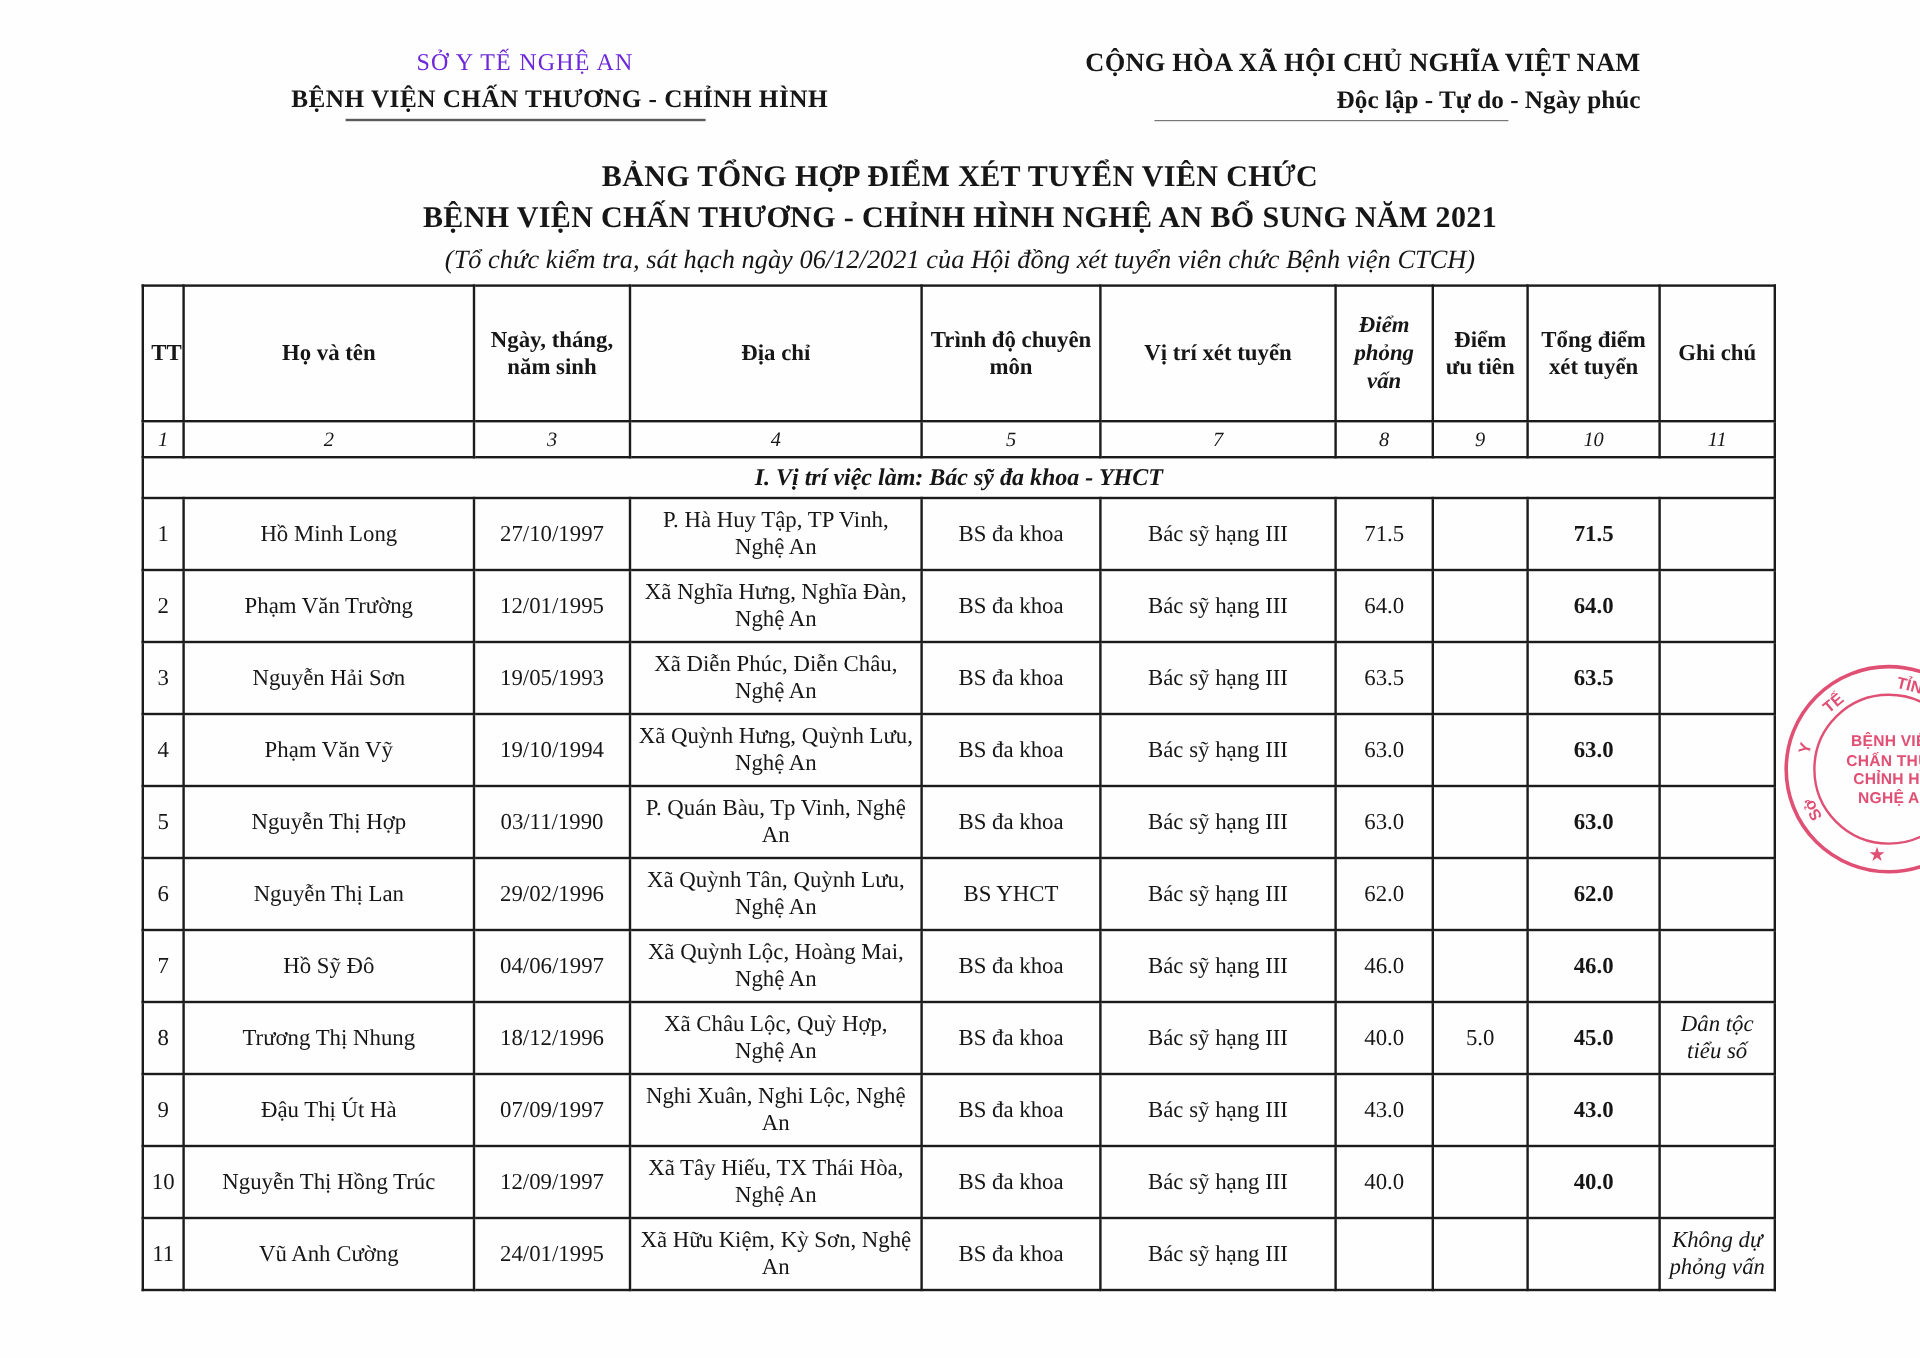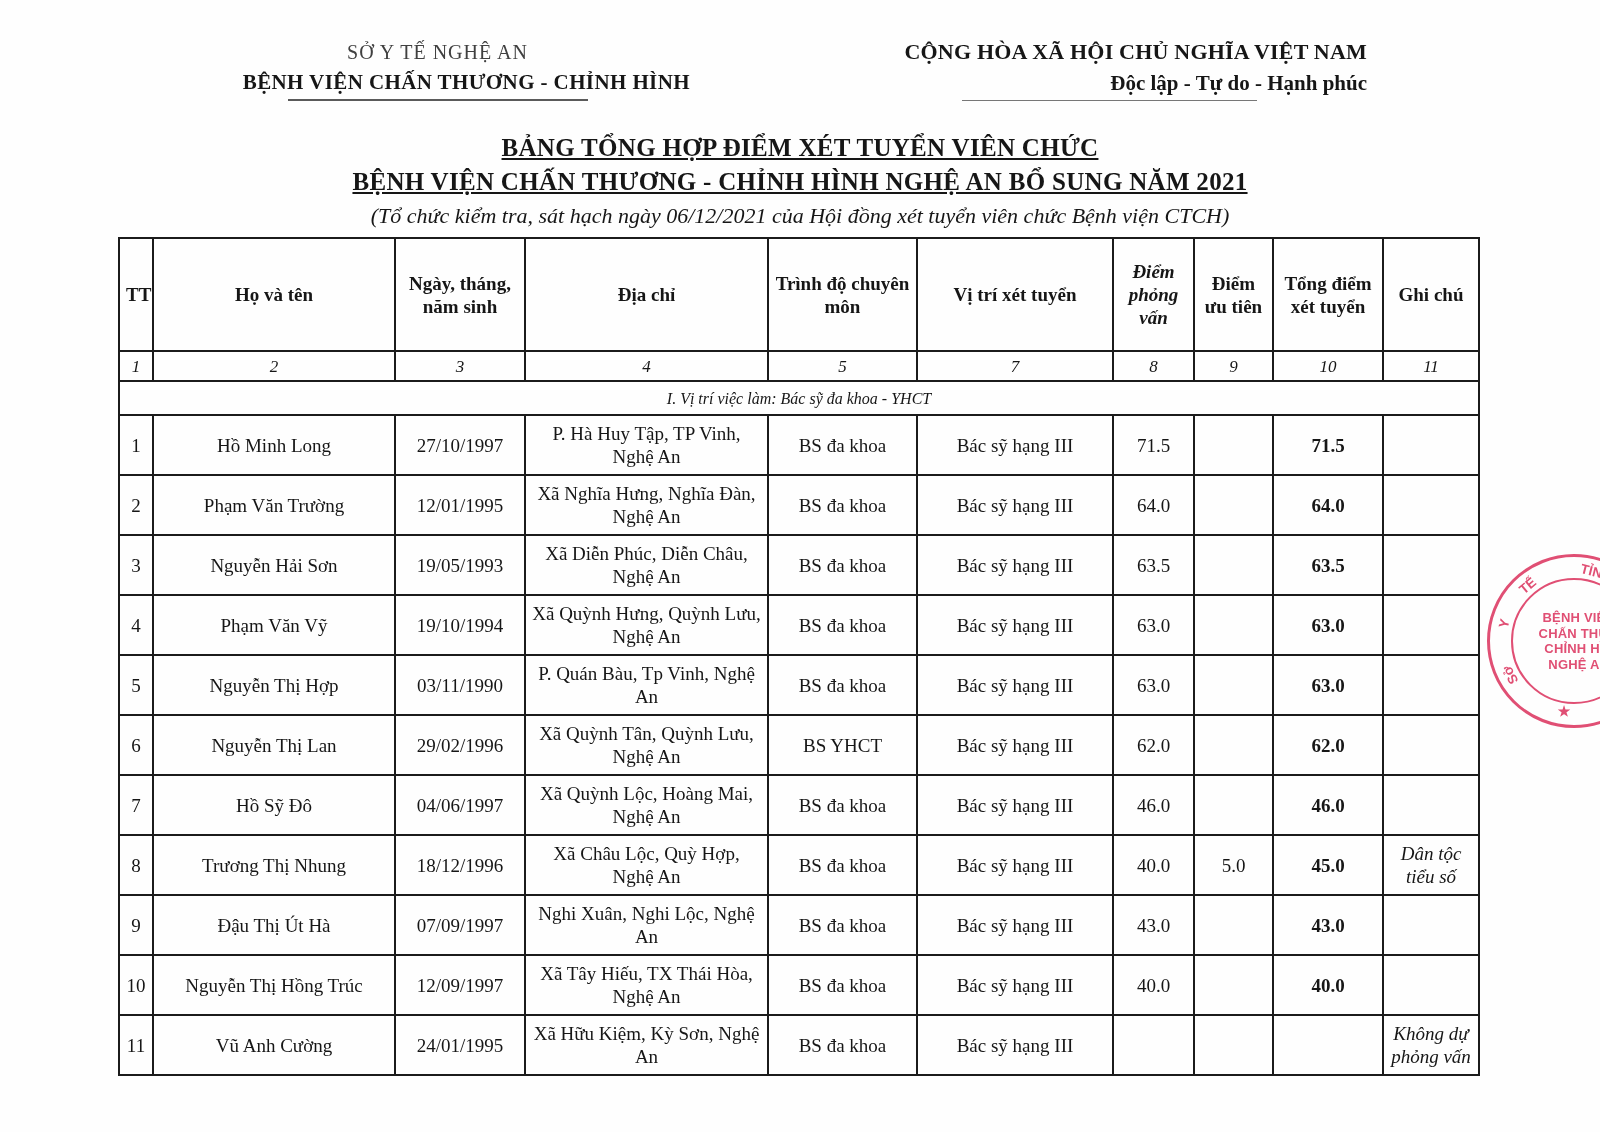--- a/index.html
+++ b/index.html
@@ -14,21 +14,21 @@
   }
 
   
   .org-block {
     position: absolute;
     left: 185px; top: 40px;
     width: 505px;
     text-align: center;
     line-height: 1.25;
   }
-  .org-line1 { font-size: 20px; letter-spacing: 1px; color: #404040; }
+  .org-line1 { font-size: 20px; letter-spacing: 1px; color: #6d28d9; }
   .org-line2 { font-size: 21px; font-weight: bold; letter-spacing: .4px; margin-top: 4px; text-align: right; }
   .org-rule { width: 300px; margin: 4px auto 0; border-top: 2px solid #5a5a5a; }
 
   .national-block {
     position: absolute;
     left: 852px; top: 38px;
     width: 515px;
     text-align: right;
     line-height: 1.3;
   }
@@ -36,21 +36,21 @@
   .nat-line2 { font-size: 21px; font-weight: bold; margin-top: 3px; }
   .nat-rule { width: 295px; margin: 3px auto 0; border-top: 1.5px solid #777; }
 
   
   .titles {
     position: absolute;
     left: 120px; top: 131px;
     width: 1360px;
     text-align: center;
   }
-  .doc-title { font-size: 25px; font-weight: bold; line-height: 34px; letter-spacing: .3px; text-decoration: underline; }
+  .doc-title { font-size: 25px; font-weight: bold; line-height: 34px; letter-spacing: .3px; }
   .doc-subtitle { font-size: 22px; font-style: italic; line-height: 30px; margin-top: 2px; }
 
   
   table.score {
     position: absolute;
     left: 118px; top: 237px;
     width: 1360px;
     border-collapse: collapse;
     table-layout: fixed;
   }
@@ -66,21 +66,21 @@
   tr.head-row th { font-weight: bold; padding: 4px 6px; }
   th.h-dob  { padding: 4px 4px; border-radius: 29px; }
   th.h-tot  { padding: 4px 16px; }
   th.h-int  { padding: 4px 5px; font-style: italic; }
   th.h-pri  { padding: 4px 2px; border-radius: 15px; }
   th.h-deg  { padding: 4px 12px; }
   tr.num-row { height: 30px; }
   tr.num-row td { font-style: italic; font-size: 17px; line-height: 17px; padding: 0 2px; }
   tr.section-row { height: 34px; }
   tr.section-row td {
-    font-weight: normal; font-style: italic; font-size: 16px; padding: 2px 16px;
+    font-weight: bold; font-style: italic; font-size: 20px; padding: 2px 16px;
   }
   tr.data-row { height: 60px; }
   tr.data-row td { padding: 2px 6px; }
   td.c-name { text-align: left; padding-left: 9px; }
   td.c-tot  { font-weight: bold; }
   td.c-note { font-style: italic; font-size: 18.5px; line-height: 22px; padding: 2px 4px; }
 
   
   .stamp {
     position: absolute;
@@ -116,21 +116,21 @@
 
 <div class="page">
 
   <div class="org-block">
     <div class="org-line1">SỞ Y TẾ NGHỆ AN</div>
     <div class="org-line2">BỆNH VIỆN CHẤN THƯƠNG - CHỈNH HÌNH</div>
     <div class="org-rule"></div>
   </div>
   <div class="national-block">
     <div class="nat-line1">CỘNG HÒA XÃ HỘI CHỦ NGHĨA VIỆT NAM</div>
-    <div class="nat-line2">Độc lập - Tự do - Hạnh phúc</div>
+    <div class="nat-line2">Độc lập - Tự do - Ngày phúc</div>
     <div class="nat-rule"></div>
   </div>
 
   <div class="titles">
     <div class="doc-title">BẢNG TỔNG HỢP ĐIỂM XÉT TUYỂN VIÊN CHỨC</div>
     <div class="doc-title">BỆNH VIỆN CHẤN THƯƠNG - CHỈNH HÌNH NGHỆ AN BỔ SUNG NĂM 2021</div>
     <div class="doc-subtitle">(Tổ chức kiểm tra, sát hạch ngày 06/12/2021 của Hội đồng xét tuyển viên chức Bệnh viện CTCH)</div>
   </div>
 
   <table class="score">

